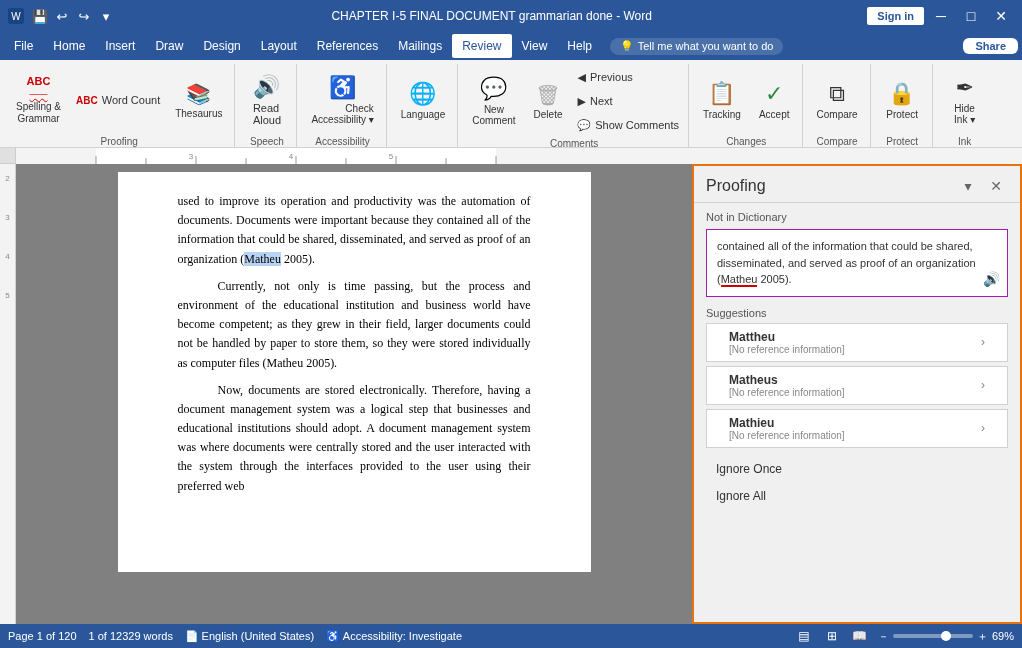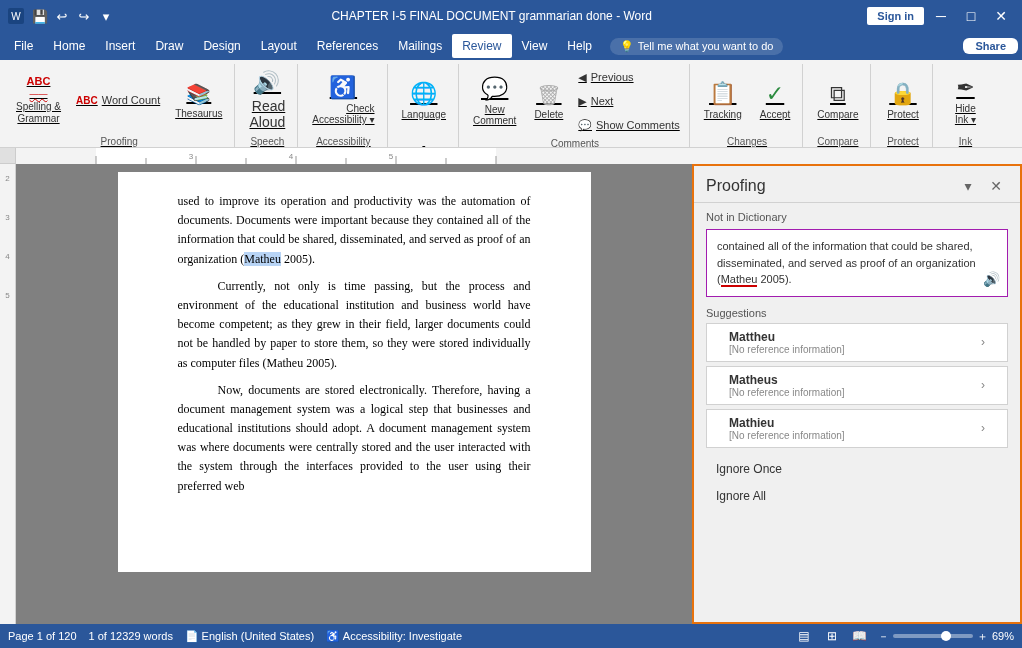--- a/index.html
+++ b/index.html
@@ -47,21 +47,20 @@
 
     
     .ribbon {
       background: #f3f3f3;
       border-bottom: 1px solid #d1d1d1;
       height: 88px;
       display: flex;
       align-items: stretch;
       padding: 4px 4px 0 4px;
       gap: 2px;
-      text-decoration: underline;
     }
     .ribbon-group {
       display: flex;
       flex-direction: column;
       align-items: center;
       padding: 2px 4px 0 4px;
       border-right: 1px solid #d1d1d1;
       min-width: 60px;
     }
     .ribbon-group:last-child { border-right: none; }
@@ -282,21 +281,21 @@
         <div style="font-size:10px; text-align:center;">Thesaurus</div>
       </div>
     </div>
     <div class="ribbon-group-label">Proofing</div>
   </div>
 
   <div class="ribbon-group">
     <div class="ribbon-buttons">
       <div class="ribbon-btn-large">
         <div style="font-size:22px;">🔊</div>
-        <div style="font-size:14px; text-align:right;">Read<br>Aloud</div>
+        <div style="font-size:11px; text-align:left;">Read<br>Aloud</div>
       </div>
     </div>
     <div class="ribbon-group-label">Speech</div>
   </div>
 
   <div class="ribbon-group">
     <div class="ribbon-buttons">
       <div class="ribbon-btn-large">
         <div style="font-size:22px;">♿</div>
         <div style="font-size:10px; text-align:right;">Check<br>Accessibility ▾</div>

